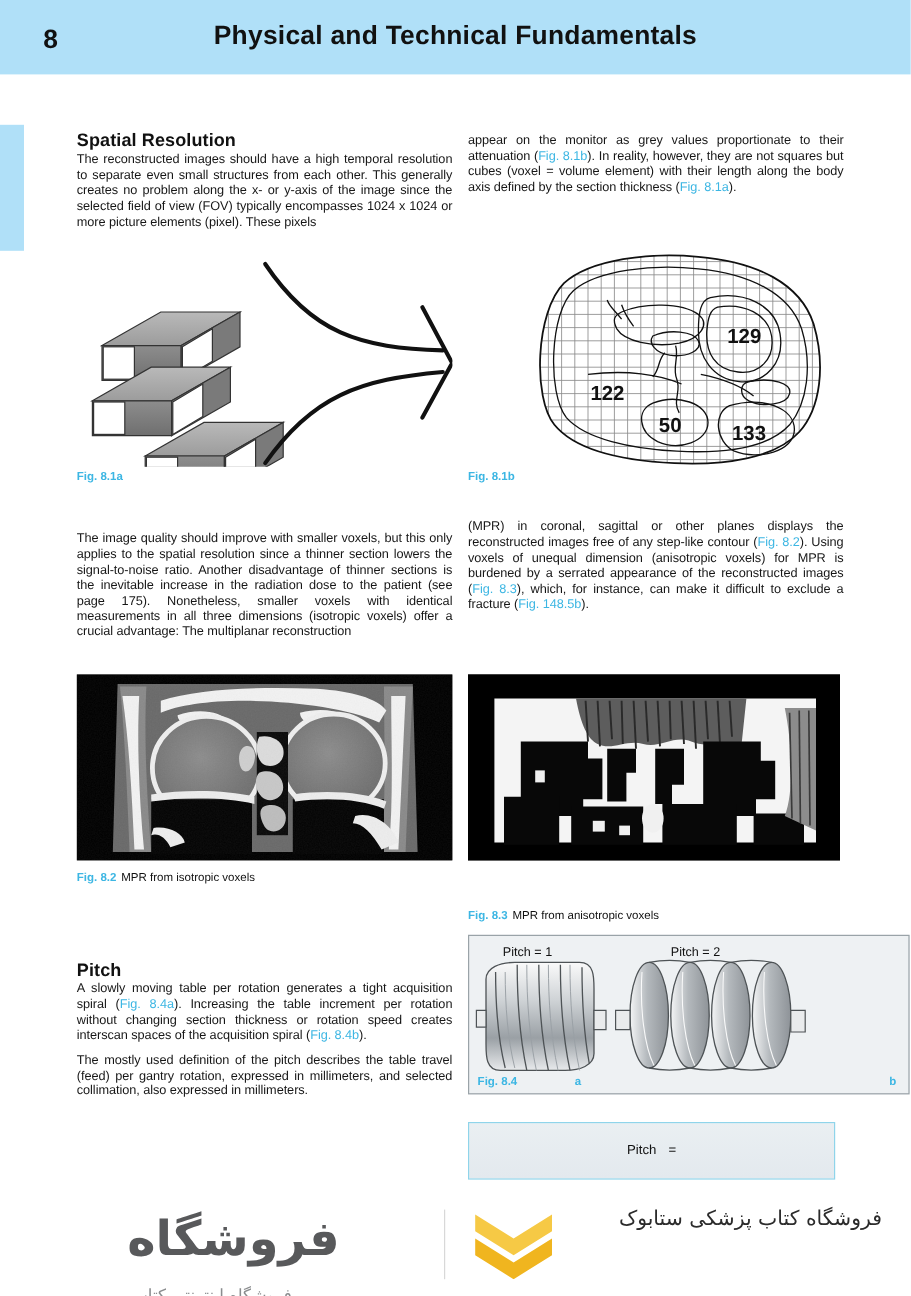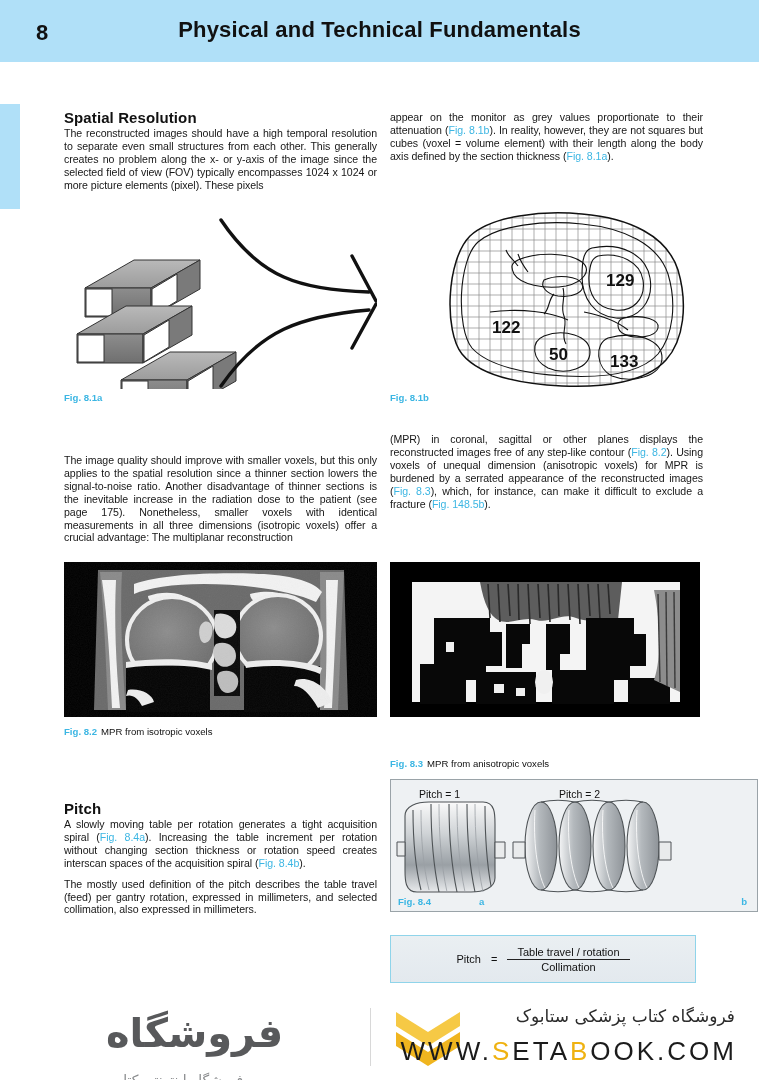--- a/index.html
+++ b/index.html
@@ -285,21 +285,21 @@
         <text x="60" y="125">122</text>
         <text x="117" y="152">50</text>
         <text x="178" y="159">133</text>
       </g>
     </svg>
   </div>
   <div class="fig-cap" style="left:390px;top:392px;">
     <span class="lbl">Fig. 8.1b</span>
   </div>
 
-  <div class="col col-l" style="top:454px;">
+  <div class="col col-l" style="top:443px;">
     <p class="body">The image quality should improve with smaller voxels, but this only applies to the spatial resolution since a thinner section lowers the signal-to-noise ratio. Another disadvantage of thinner sections is the inevitable increase in the radiation dose to the patient (see page 175). Nonetheless, smaller voxels with identical measurements in all three dimensions (isotropic voxels) offer a crucial advantage: The multiplanar reconstruction</p>
   </div>
 
   <div class="col col-r" style="top:433px;">
     <p class="body"><span>(MPR) in coronal, sagittal or other planes displays the reconstructed images free of any step-like contour (</span><span class="ref">Fig. 8.2</span><span>). Using voxels of unequal dimension (anisotropic voxels) for MPR is burdened by a serrated appearance of the reconstructed images (</span><span class="ref">Fig. 8.3</span><span>), which, for instance, can make it difficult to exclude a fracture (</span><span class="ref">Fig. 148.5b</span><span>).</span></p>
   </div>
 
   <div class="ct ct-left">
     <svg width="313" height="155" viewBox="0 0 313 155">
       <defs>
@@ -496,37 +496,31 @@
 
     <div class="figlbl">Fig. 8.4</div>
     <div class="sublbl" style="left:88px;">a</div>
     <div class="sublbl" style="right:10px;">b</div>
   </div>
 
   <div class="formula-box">
     <div class="formula-inner">
       <span class="f-lhs">Pitch</span>
       <span class="f-eq">=</span>
-      <span class="f-frac">
-        <span class="f-num">Table travel / rotation</span>
-        <span class="f-bar"></span>
-        <span class="f-den">Collimation</span>
-      </span>
     </div>
   </div>
 
   <div class="footer">
     <div class="footer-logo">
       <div class="logo-word">فروشگاه</div>
       <div class="logo-sub">فروشگاه اینترنتی کتاب</div>
     </div>
     <div class="logo-divider"></div>
     <div class="chev-wrap">
       <svg width="72" height="56" viewBox="0 0 72 56">
         <polygon points="4,2 36,22 68,2 68,16 36,36 4,16" fill="#f6c945"></polygon>
         <polygon points="4,22 36,42 68,22 68,36 36,56 4,36" fill="#f0b51f"></polygon>
       </svg>
     </div>
     <div class="footer-fa">فروشگاه کتاب پزشکی ستابوک</div>
-    <div class="footer-url"><span>WWW.</span><span class="gold">S</span><span>ETA</span><span class="gold">B</span><span>OOK.COM</span></div>
   </div>
 
 </div>
 
 </body></html>

